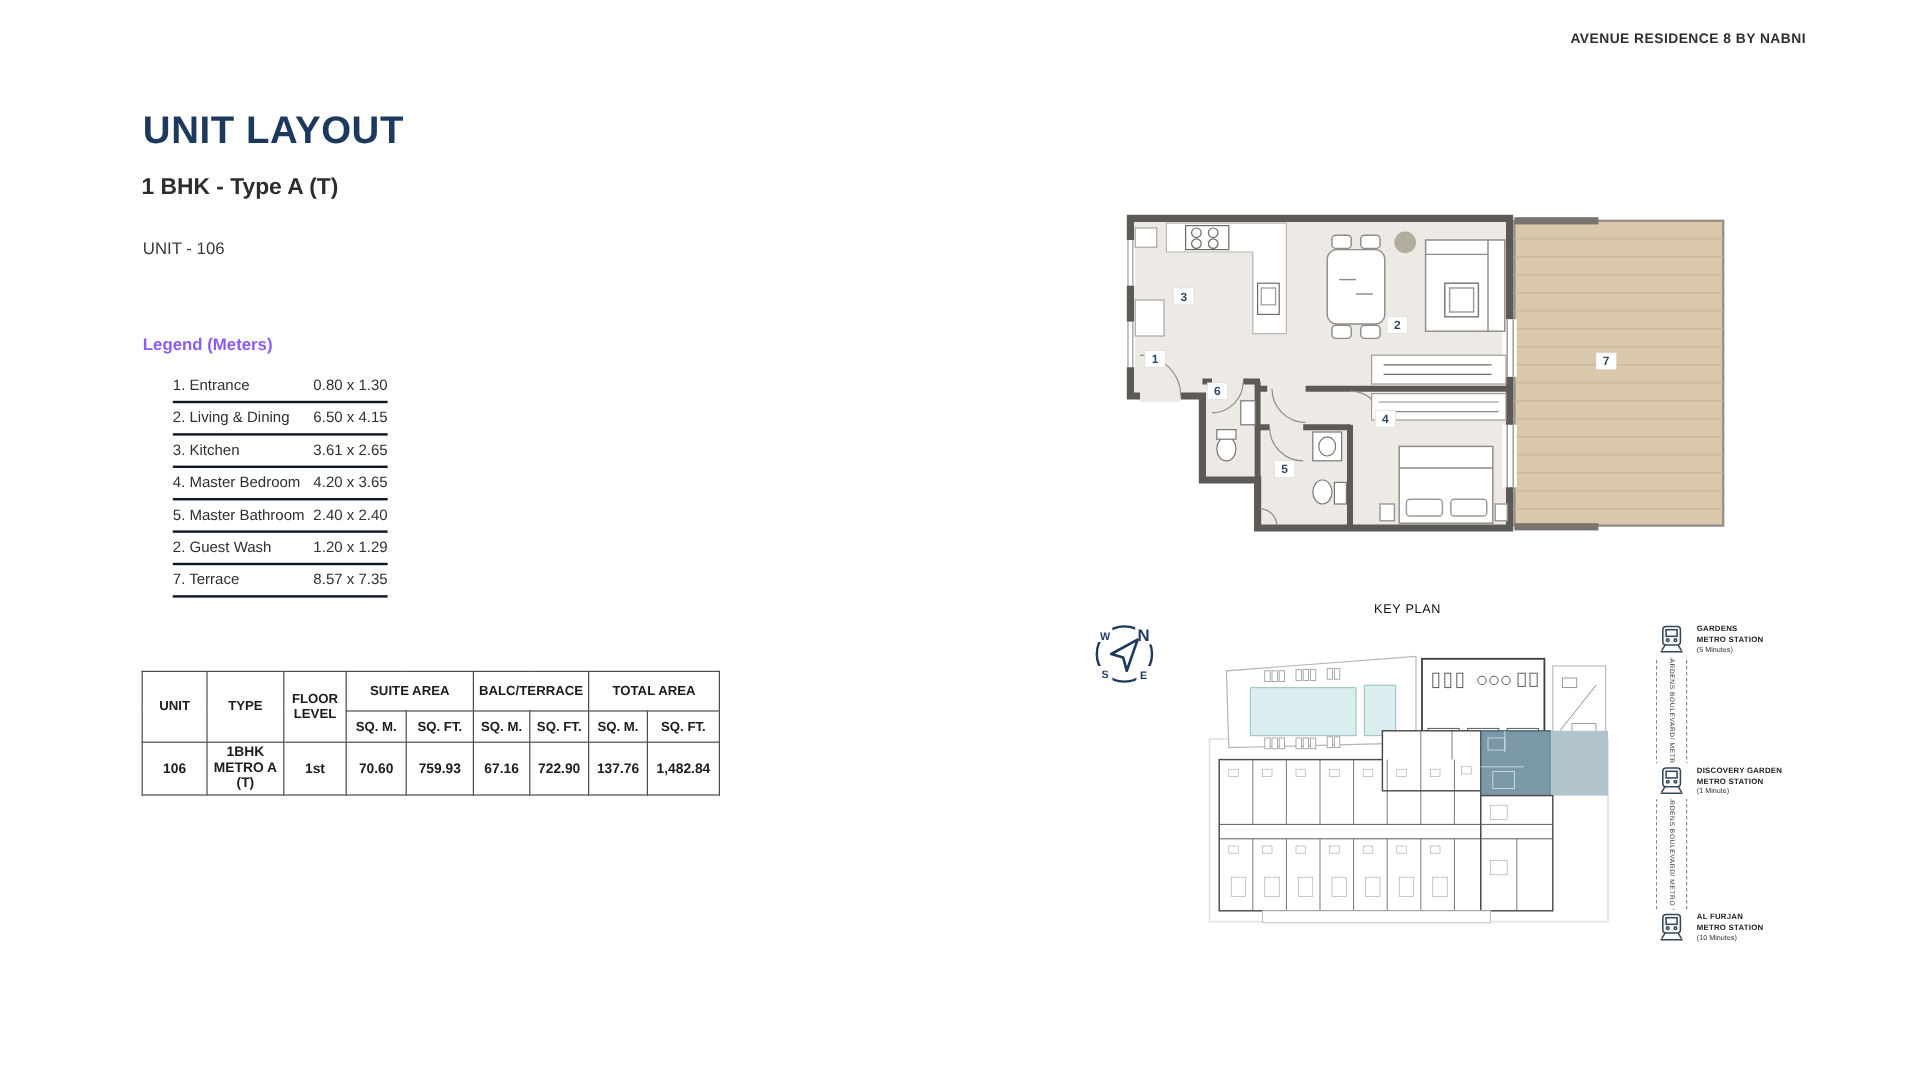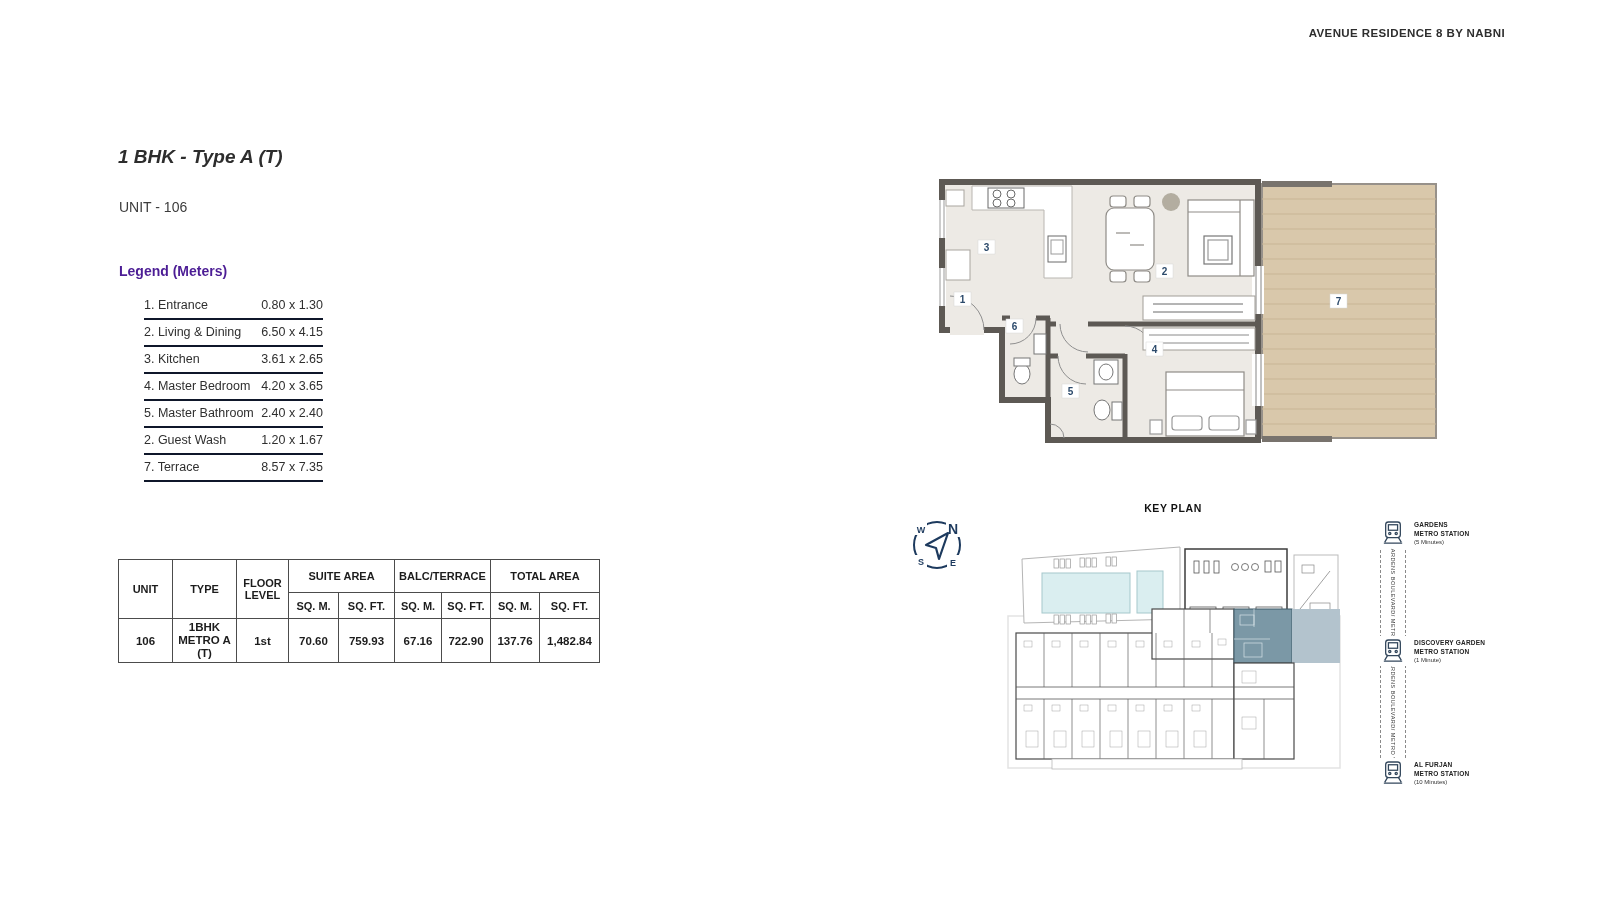--- a/index.html
+++ b/index.html
@@ -2,41 +2,41 @@
 <html><head>
 <meta charset="utf-8">
 <style>
   * { box-sizing: border-box; margin: 0; padding: 0; }
   html,body { width:1600px; height:900px; background:#ffffff; font-family:"Liberation Sans", sans-serif; overflow:hidden; }
   .page { position:relative; width:1600px; height:696px; background:#fff; }
 
   .brand { position:absolute; top:27px; right:95px; font-size:11.5px; font-weight:600; letter-spacing:.4px; color:#2e2e2e; }
 
   .title { position:absolute; left:119px; top:90px; font-size:32px; font-weight:700; color:#1d3a5e; letter-spacing:.5px; }
-  .subtitle { position:absolute; left:118px; top:146px; font-size:19px; font-weight:600; color:#2d2d2d;font-style:italic; }
+  .subtitle { position:absolute; left:118px; top:146px; font-size:19px; font-weight:600; color:#2d2d2d; }
   .unit-label { position:absolute; left:119px; top:199px; font-size:14px; color:#3c3c3c; }
 
   .legend { position:absolute; left:119px; top:263px; width:204px; }
-  .legend-title { font-size:14px; font-weight:700; color:#4c1d95; margin-bottom:14px; }
+  .legend-title { font-size:14px; font-weight:700; color:#8b5cf6; margin-bottom:14px;margin-top:16px; }
   .legend-row { display:flex; justify-content:space-between; align-items:center; border-bottom:2px solid #0f172a; padding:5px 0 6px 0; font-size:12.5px; color:#2f2f2f;margin-left:25px; }
   .legend-row .dims { color:#2f2f2f; }
 
   .area-table { position:absolute; left:118px; top:559px; border-collapse:collapse; }
   .area-table th, .area-table td { border:1px solid #4c4c4c; text-align:center; vertical-align:middle; color:#1c1c1c; padding:2px 3px; }
   .area-table th { font-size:11px; font-weight:700; }
   .area-table td { font-size:11.5px; font-weight:600; }
   .area-table .r1 { height:33px; }
   .area-table .r2 { height:26px;padding-left:29px; }
   .area-table .rd { height:34px; }
   .type-cell span { display:block; line-height:13px; }
 
   .floor-plan { position:absolute; left:938px; top:178px; }
   .compass { position:absolute; left:906px; top:514px; }
 
-  .keyplan-title { position:absolute; left:1120px; top:502px; width:106px; text-align:center; font-size:10.5px; font-weight:700; letter-spacing:.6px; color:#111; }
+  .keyplan-title { position:absolute; left:1120px; top:502px; width:106px; text-align:center; font-size:10.5px; font-weight:400; letter-spacing:.6px; color:#111; }
   .keyplan { position:absolute; left:1002px; top:521px; }
 
   .metro-corridor { position:absolute; left:1380px; top:530px; width:26px; height:248px; border-left:1px dashed #8a8a8a; border-right:1px dashed #8a8a8a; }
   .vert-label { position:absolute; left:0; width:100%; display:flex; align-items:center; justify-content:center; writing-mode:vertical-rl; font-size:5.5px; letter-spacing:.5px; color:#3a3a3a; background:#fff; white-space:nowrap; }
   .vl1 { top:28px; height:88px; }
   .vl2 { top:142px; height:88px; }
   .metro-station-icon { position:absolute; width:28px; height:30px; background:#fff; display:flex; align-items:center; justify-content:center; }
   .msi1 { left:1379px; top:518px; }
   .msi2 { left:1379px; top:636px; }
   .msi3 { left:1379px; top:758px; }
@@ -45,20 +45,21 @@
   .metro-label .t { font-size:6px; color:#333; }
   .ml1 { top:521px; } .ml2 { top:639px; } .ml3 { top:761px; }
 </style>
 </head>
 <body>
 
 <div class="page">
 
   <div class="brand">AVENUE RESIDENCE 8 BY NABNI</div>
 
+  <div class="title">UNIT LAYOUT</div>
   <div class="subtitle">1 BHK - Type A (T)</div>
   <div class="unit-label">UNIT - 106</div>
 
   <div class="legend">
     <div class="legend-title">Legend (Meters)</div>
     <div class="legend-row">
         <span>1. Entrance</span>
         <span class="dims">0.80 x 1.30</span>
       </div>
     <div class="legend-row">
@@ -72,21 +73,21 @@
     <div class="legend-row">
         <span>4. Master Bedroom</span>
         <span class="dims">4.20 x 3.65</span>
       </div>
     <div class="legend-row">
         <span>5. Master Bathroom</span>
         <span class="dims">2.40 x 2.40</span>
       </div>
     <div class="legend-row">
         <span>2. Guest Wash</span>
-        <span class="dims">1.20 x 1.67</span>
+        <span class="dims">1.20 x 1.29</span>
       </div>
     <div class="legend-row">
         <span>7. Terrace</span>
         <span class="dims">8.57 x 7.35</span>
       </div>
   </div>
 
   <table class="area-table">
     <colgroup>
       <col style="width:54px">

